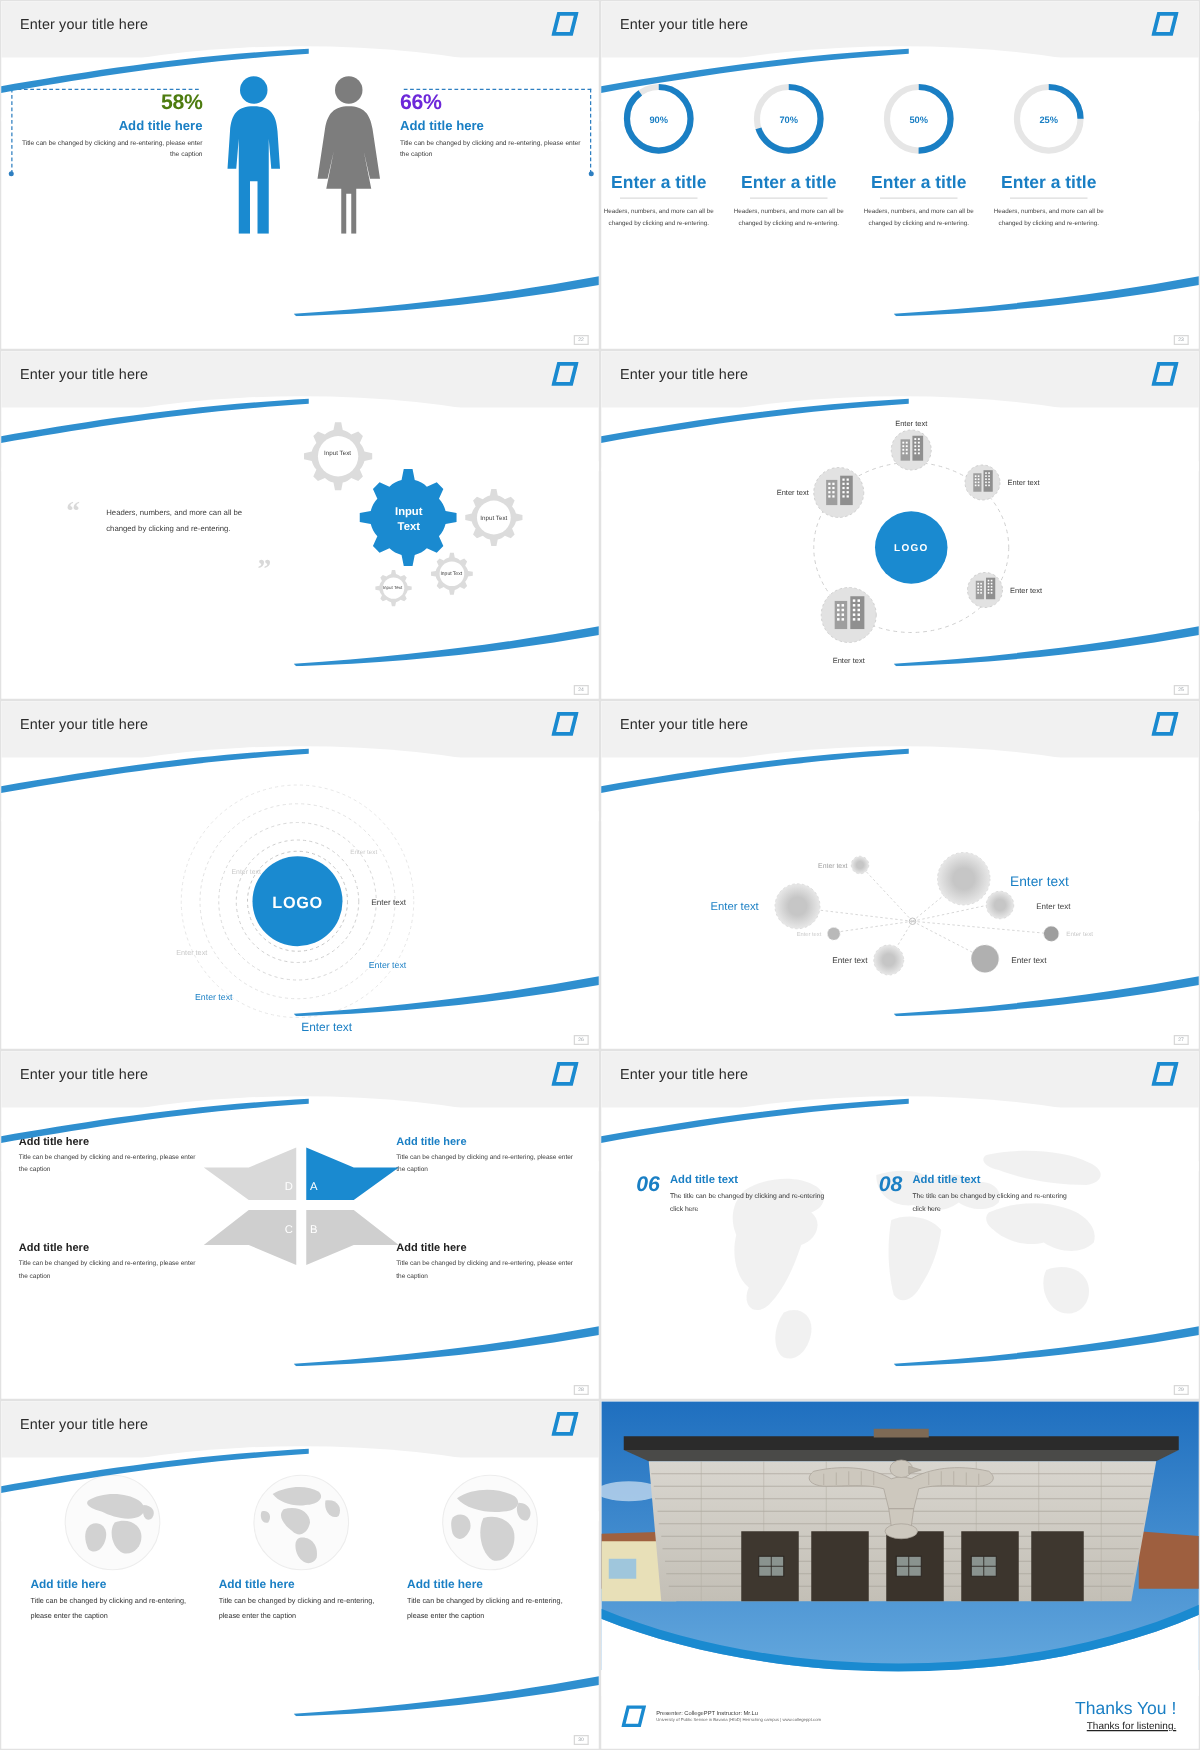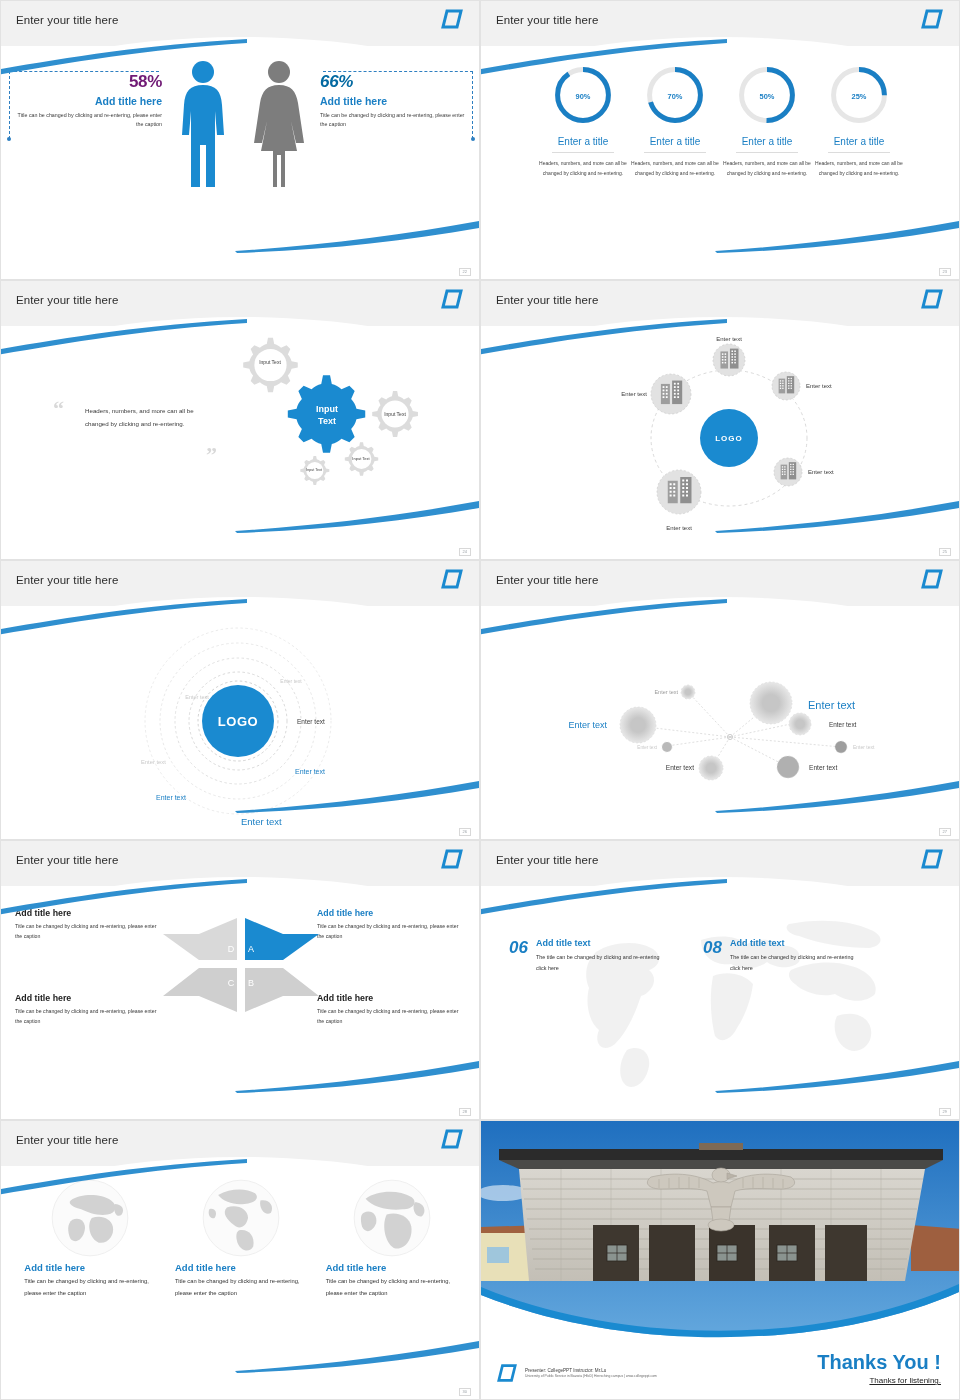--- a/index.html
+++ b/index.html
@@ -52,29 +52,29 @@
   .pg{
     position:absolute; right:8px; bottom:3px;
     font-size:4px; color:#9aa0a6; z-index:7;
     border:1px solid #d8d8d8; padding:1px 3px; background:#fff;
     line-height:1;
   }
   .canvas{ position:absolute; left:0; top:45px; width:480px; height:228px; z-index:4; }
 
   
   .pct{ font-size:17px; font-weight:bold; letter-spacing:-.3px; }
-  .pct.blue{ color:#701a75; }
-  .pct.grey{ color:#0369a1;font-style:italic; }
+  .pct.blue{ color:#4d7c0f; }
+  .pct.grey{ color:#6d28d9; }
   .addtitle{ font-size:10.5px; font-weight:bold; color:#1a7fc4; margin-top:3px;}
   .body-sm{ font-size:5.3px; color:#3a3a3a; line-height:1.75; margin-top:4px; }
   .brk{ position:absolute; border:1px dashed #2e7fc1; }
 
   
   .donut-col{ width:92px; text-align:center; }
-  .donut-lbl{ font-size:10px; font-weight:normal; color:#1a7fc4; margin-top:6px; }
+  .donut-lbl{ font-size:14px; font-weight:bold; color:#1a7fc4; margin-top:6px; }
   .donut-rule{ width:62px; height:1px; background:#dcdcdc; margin:5px auto 6px; }
   .donut-body{ font-size:5px; color:#444; line-height:1.95; }
   .donut-val{ font-size:12px; font-weight:bold; fill:#1a7fc4; }
 
   
   .quote-mark{ color:#d9d9d9; font-size:22px; font-weight:bold; font-family:"Liberation Serif", serif; line-height:1;}
   .quote-txt{ font-size:6.2px; color:#3a3a3a; line-height:2.1; }
   .gear-t{ font-size:5px; fill:#3c3c3c; }
   .gear-t.main{ font-size:9px; fill:#ffffff; font-weight:bold; }
 
@@ -96,21 +96,21 @@
   .bignum{ font-size:17px; font-weight:bold; font-style:italic; color:#1a7fc4; }
   .n-h{ font-size:9px; font-weight:bold; color:#1a7fc4; }
   .n-b{ font-size:5.4px; color:#333; line-height:2.05; margin-top:4px; }
 
   
   .g-h{ font-size:9.5px; font-weight:bold; color:#1a7fc4; }
   .g-b{ font-size:5.8px; color:#333; line-height:2.0; margin-top:3px; }
 
   
   .photo{ position:absolute; left:0; top:0; width:480px; height:215px; overflow:hidden; }
-  .thanks-h{ font-size:20px; font-weight:bold; color:#1a7fc4; text-align:right; }
+  .thanks-h{ font-size:14px; font-weight:normal; color:#1a7fc4; text-align:right; }
   .thanks-s{ font-size:8px; color:#222; text-align:right; margin-top:2px;text-decoration:underline; }
   .pres-1{ font-size:4.6px; color:#3b3b3b; line-height:1.6; }
   .pres-2{ font-size:3.4px; color:#6a6a6a; line-height:1.6; }
 </style>
 </head>
 <body>
 
 <div id="deck">
 
   <div class="slide">
@@ -169,21 +169,21 @@
     <svg class="logo-mark" viewBox="0 0 22 22">
       <path d="M6 3 L20 3 L16 19 L2 19 Z" fill="none" stroke="#1a8ad0" stroke-width="3"></path>
     </svg>
     <svg class="swoosh-tl" viewBox="0 0 260 40">
       <path d="M0 34 C70 22 150 8 258 2 L258 6 C150 13 72 27 2 39 Z" fill="#2f8fcf"></path>
     </svg>
     <svg class="swoosh-br" viewBox="0 0 250 34">
       <path d="M0 32 C90 26 170 16 250 1 L250 8 C172 22 92 31 2 34 Z" fill="#2f8fcf"></path>
     </svg>
 
-    <div class="canvas" style="display:flex;justify-content:center;gap:0;padding-top:18px;">
+    <div class="canvas" style="display:flex;gap:12px;padding-top:18px;">
 
       <div class="donut-col">
         <svg width="62" height="62" viewBox="0 0 100 100">
           <circle cx="50" cy="50" r="41" fill="none" stroke="#e6e6e6" stroke-width="8"></circle>
           <circle cx="50" cy="50" r="41" fill="none" stroke="#1a7fc4" stroke-width="8" stroke-dasharray="231.8 257.6" stroke-linecap="butt" transform="rotate(-90 50 50)"></circle>
           <text class="donut-val" x="50" y="56" text-anchor="middle">90%</text>
         </svg>
         <div class="donut-lbl">Enter a title</div>
         <div class="donut-rule"></div>
         <div class="donut-body">Headers, numbers, and more can all be changed by clicking and re-entering.</div>

